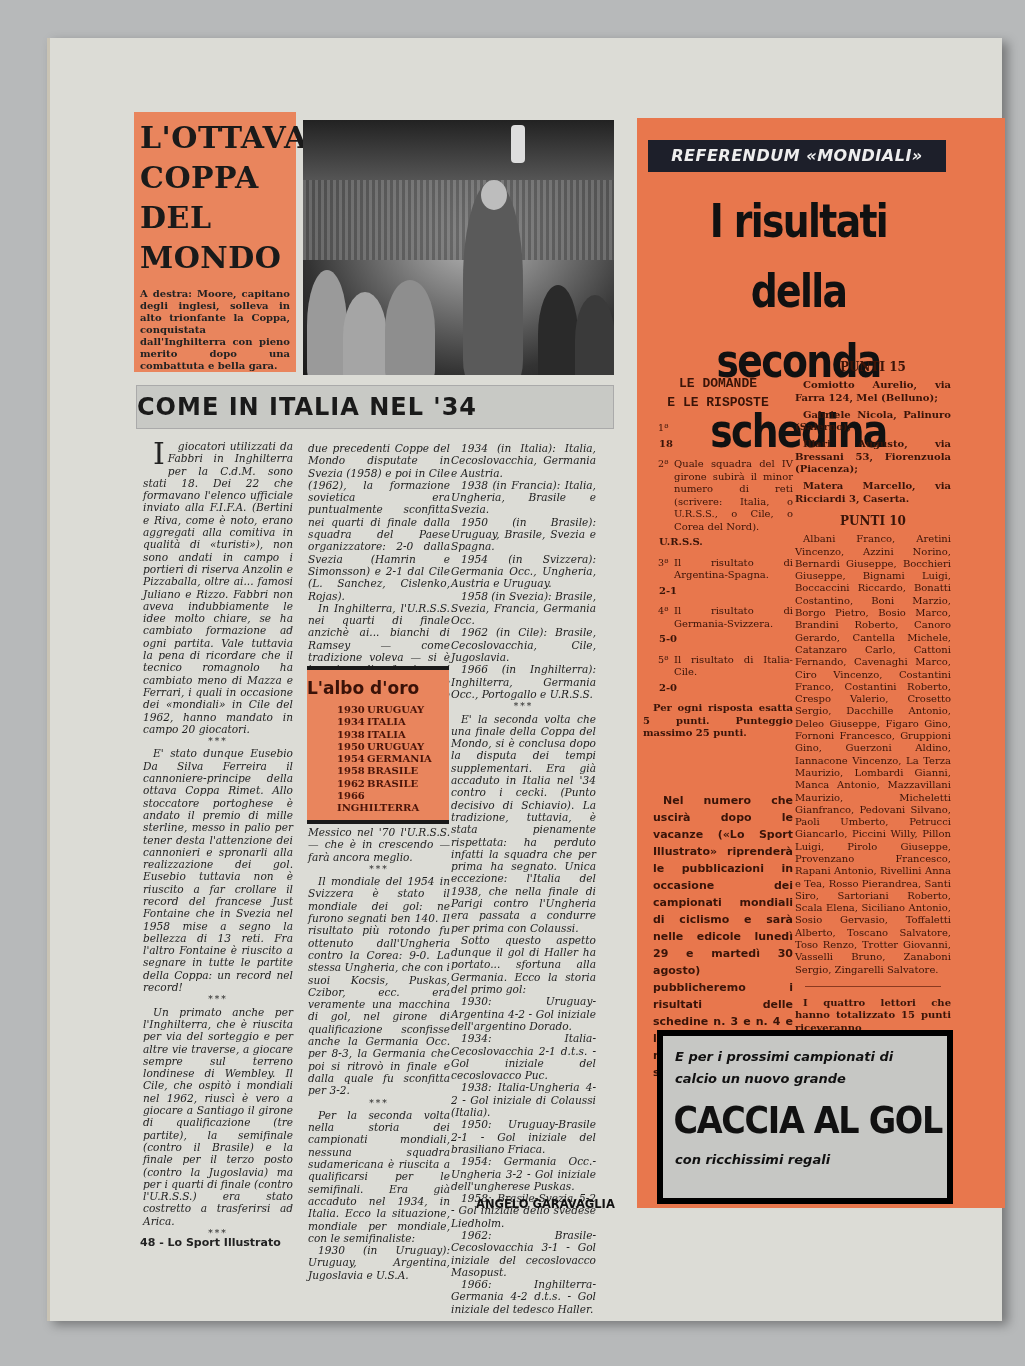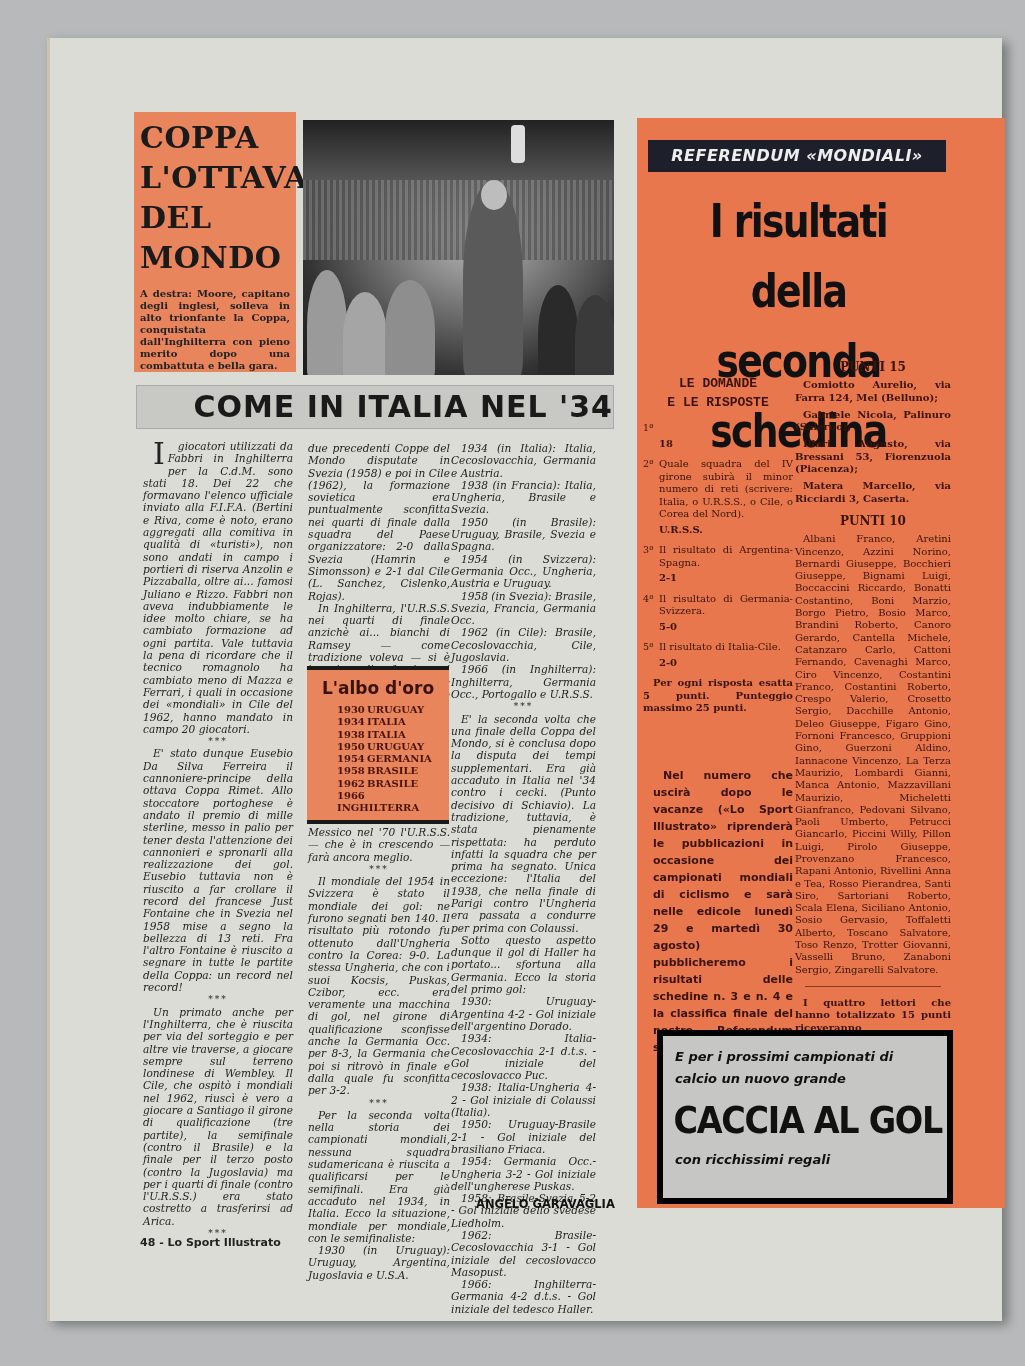--- a/index.html
+++ b/index.html
@@ -7,37 +7,37 @@
   .paper { position:absolute; left:47px; top:38px; width:952px; height:1283px; background:#dcdcd6; box-shadow: 6px 4px 10px rgba(0,0,0,0.35); border-left:3px solid #c9c3b4; }
   .title-box { position:absolute; left:134px; top:112px; width:162px; height:260px; background:#e9855d; }
   .title-box .big { font-family:"DejaVu Serif", serif; font-weight:bold; font-size:30px; line-height:40px; color:#1a1a1a; padding:6px 0 0 6px; letter-spacing:0.5px; }
   .title-box .caption { font-size:10px; line-height:12px; color:#222; padding:10px 6px 0 6px; text-align:justify; font-weight:bold; }
   .photo { position:absolute; left:303px; top:120px; width:311px; height:255px; background: radial-gradient(ellipse at 55% 45%, #bbb 0%, #777 35%, #333 70%, #1a1a1a 100%); overflow:hidden; }
   .photo .stand { position:absolute; left:0; top:0; width:100%; height:60px; background:linear-gradient(#222,#555); }
   .photo .crowd { position:absolute; left:0; top:60px; width:100%; height:80px; background:repeating-linear-gradient(90deg,#777 0 3px,#555 3px 6px); opacity:0.8; }
   .photo .fig { position:absolute; border-radius:50% 50% 10% 10%; background:#8a8a8a; }
   .photo .cup { position:absolute; left:208px; top:5px; width:14px; height:38px; background:#ddd; border-radius:4px; }
   .headline-bar { position:absolute; left:136px; top:385px; width:476px; height:42px; background:#c8c9c5; border:1px solid #aaa; }
-  .headline-bar span { display:block; text-align:right; font-family:"DejaVu Sans", sans-serif; font-weight:bold; font-size:30px; line-height:42px; color:#1a1a1a; letter-spacing:1px; }
+  .headline-bar span { display:block; text-align:left; font-family:"DejaVu Sans", sans-serif; font-weight:bold; font-size:24px; line-height:42px; color:#1a1a1a; letter-spacing:1px; }
   .col { position:absolute; font-style:italic; font-size:10.6px; line-height:12.3px; color:#222; text-align:justify; }
   .col p { margin:0; text-indent:10px; }
   .col .stars { text-align:center; text-indent:0; letter-spacing:2px; font-size:9px; }
   .col .drop::first-letter { font-size:30px; float:left; line-height:28px; padding-right:3px; font-style:normal; }
   .albo { position:absolute; left:307px; top:666px; width:142px; height:150px; background:#e9855d; border-top:4px solid #1a1a1a; border-bottom:4px solid #1a1a1a; }
-  .albo h3 { margin:8px 0 6px 0; text-align:center; font-family:"DejaVu Sans", sans-serif; font-size:17px; color:#3a1208; font-weight:bold; }
+  .albo h3 { margin:8px 0 6px 0; font-family:"DejaVu Sans", sans-serif; font-size:17px; color:#3a1208; font-weight:bold; }
   .albo .row { font-size:10px; line-height:12.3px; color:#4a1408; font-weight:bold; padding-left:30px; }
   .albo .row .yr { display:inline-block; width:30px; }
   .byline { position:absolute; left:476px; top:1197px; font-family:"DejaVu Sans", sans-serif; font-weight:bold; font-size:11.5px; color:#111; }
   .footer { position:absolute; left:140px; top:1236px; font-family:"DejaVu Sans", sans-serif; font-weight:bold; font-size:11px; color:#222; }
   .right-panel { position:absolute; left:637px; top:118px; width:368px; height:1090px; background:#e8774d; }
   .ref-bar { position:absolute; left:11px; top:22px; width:298px; height:32px; background:#1d1f2a; color:#eee; font-family:"DejaVu Sans", sans-serif; font-weight:bold; font-style:italic; font-size:16px; text-align:center; line-height:32px; letter-spacing:0.5px; }
   .ref-title { position:absolute; left:14px; top:68px; width:295px; font-family:"DejaVu Sans", sans-serif; font-weight:bold; font-size:46px; line-height:70px; color:#111; text-align:center; letter-spacing:-2px; transform:scaleX(0.82); transform-origin:center top; }
   .qa { position:absolute; left:6px; top:240px; width:150px; font-size:10px; line-height:12.5px; color:#3a1408; }
   .qa h4 { margin:16px 0 10px 0; text-align:center; font-family:Liberation Mono, monospace; font-weight:bold; font-size:13px; line-height:19px; color:#3a1408; }
-  .qa .q { display:flex; margin-bottom:1px; }
+  .qa .q { display:flex; margin-bottom:1px;margin-left:15px; }
   .qa .q .n { width:16px; flex:none; font-size:9.5px; }
   .qa .q .t { flex:1; text-align:justify; }
   .qa .a { padding-left:16px; font-weight:bold; margin:3px 0 8px 0; }
   .qa .note { font-weight:bold; text-align:justify; margin-top:6px; text-indent:10px; }
   .qa .announce { font-family:"DejaVu Sans", sans-serif; font-weight:bold; font-size:11px; line-height:17px; text-align:justify; margin-top:52px; padding-left:10px; text-indent:10px; }
   .winners { position:absolute; left:158px; top:243px; width:156px; font-size:10px; line-height:12.3px; color:#3a1408; text-align:justify; }
   .winners h5 { margin:0 0 6px 0; text-align:center; font-size:12px; font-weight:bold; }
   .winners .w15 p { margin:0 0 5px 0; font-weight:bold; text-indent:8px; }
   .winners .list { text-indent:8px; margin:0; }
   .winners hr { border:0; border-top:1px solid #8a3a20; margin:10px 10px; }
@@ -48,22 +48,22 @@
   .promo .big { font-family:"DejaVu Sans", sans-serif; font-weight:bold; font-size:38px; color:#111; padding:8px 0 0 12px; letter-spacing:-1.5px; transform:scaleX(0.88); transform-origin:left; white-space:nowrap; }
   .promo .l3 { font-family:"DejaVu Sans", sans-serif; font-style:italic; font-weight:bold; font-size:13px; color:#111; padding:10px 12px 0 12px; }
 </style>
 </head>
 <body>
 
 <div class="paper"></div>
 
 <div class="title-box">
   <div class="big">
+    <div>L'OTTAVA</div>
     <div>COPPA</div>
-    <div>L'OTTAVA</div>
     <div>DEL</div>
     <div>MONDO</div>
   </div>
   <div class="caption">A destra: Moore, capitano degli inglesi, solleva in alto trionfante la Coppa, conquistata dall'Inghilterra con pieno merito dopo una combattuta e bella gara.</div>
 </div>
 
 <div class="photo" title="Moore carried by teammates holding the World Cup trophy">
   <div class="stand"></div>
   <div class="crowd"></div>
   <div class="cup"></div>

